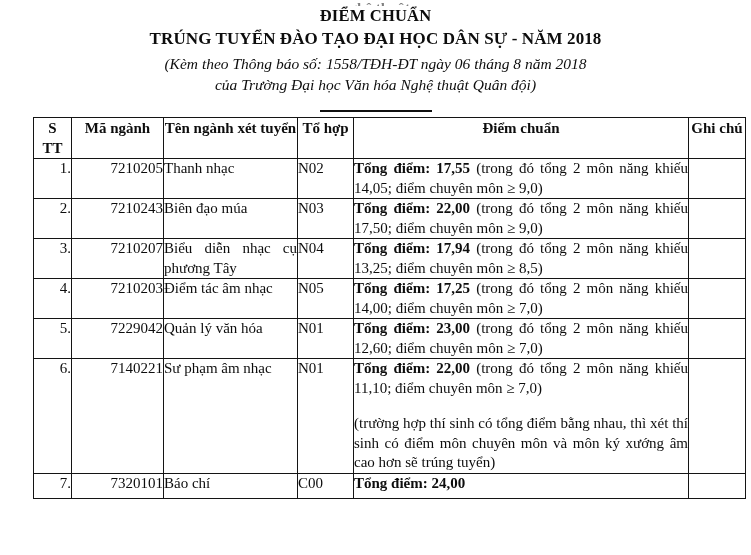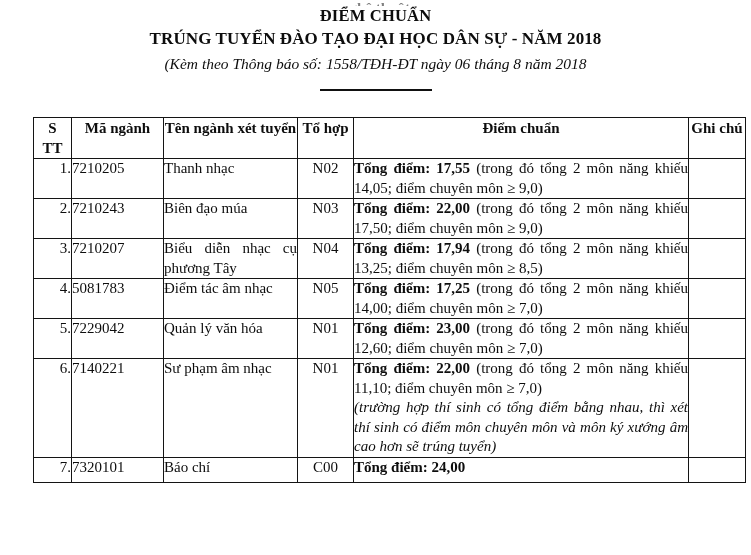--- a/index.html
+++ b/index.html
@@ -118,32 +118,31 @@
   tbody td {
     font-size: 15px;
     line-height: 19.5px;
   }
   td.stt {
     text-align: right;
     padding: 2px 6px 2px 2px;
     white-space: nowrap;
   }
   td.ma {
-    text-align: left;
+    text-align: right;
     padding: 2px 3px;
     white-space: nowrap;
   }
   td.ten {
     text-align: justify;
     text-align-last: left;
     padding: 2px 4px 2px 5px;
     hyphens: none;
   }
   td.to {
-    text-align: center;
     padding: 2px 3px;
     white-space: nowrap;
   }
   td.diem {
     padding: 2px 5px 2px 6px;
     text-align: justify;
     text-align-last: left;
   }
   td.ghi {
     padding: 2px;
@@ -155,41 +154,41 @@
   }
   .lbl {
     font-weight: bold;
     margin-top: 12px;
   }
   .val {
     font-weight: bold;
   }
   .note-italic {
     display: block;
-    font-style: italic;
-    text-align: justify;
-    text-align-last: left;
-    margin-top: 0px;
+    text-align: justify;
+    text-align-last: left;
+    margin-top: 16px;
   }
   
   tr.last-row td {
     height: 24px;
   }
 </style>
 </head>
 <body>
 
 <div class="page">
 
   <div class="clipped-line">nghệ thuật</div>
 
   <div class="titles">
     <div class="title-1">ĐIỂM CHUẨN</div>
     <div class="title-2">TRÚNG TUYỂN ĐÀO TẠO ĐẠI HỌC DÂN SỰ - NĂM 2018</div>
     <div class="subtitle-1">(Kèm theo Thông báo số: 1558/TĐH-ĐT ngày 06 tháng 8 năm 2018</div>
+    <div class="subtitle-2">của Trường Đại học Văn hóa Nghệ thuật Quân đội)</div>
     <div class="rule-wrap">
       <span class="rule"></span>
     </div>
   </div>
 
   <div class="table-wrap">
     <table class="scores">
       <colgroup>
         <col class="c-stt">
         <col class="c-ma">
@@ -237,21 +236,21 @@
             <td class="ma">7210207</td>
             <td class="ten">Biểu diễn nhạc cụ phương Tây</td>
             <td class="to">N04</td>
             <td class="diem">
               <span class="diem-main"><span class="lbl">Tổng điểm:</span> <span class="val">17,94</span> <span class="det">(trong đó tổng 2 môn năng khiếu 13,25; điểm chuyên môn ≥ 8,5)</span></span>
             </td>
             <td class="ghi"></td>
           </tr>
           <tr>
             <td class="stt">4.</td>
-            <td class="ma">5081783</td>
+            <td class="ma">7210203</td>
             <td class="ten">Điểm tác âm nhạc</td>
             <td class="to">N05</td>
             <td class="diem">
               <span class="diem-main"><span class="lbl">Tổng điểm:</span> <span class="val">17,25</span> <span class="det">(trong đó tổng 2 môn năng khiếu 14,00; điểm chuyên môn ≥ 7,0)</span></span>
             </td>
             <td class="ghi"></td>
           </tr>
           <tr>
             <td class="stt">5.</td>
             <td class="ma">7229042</td>

